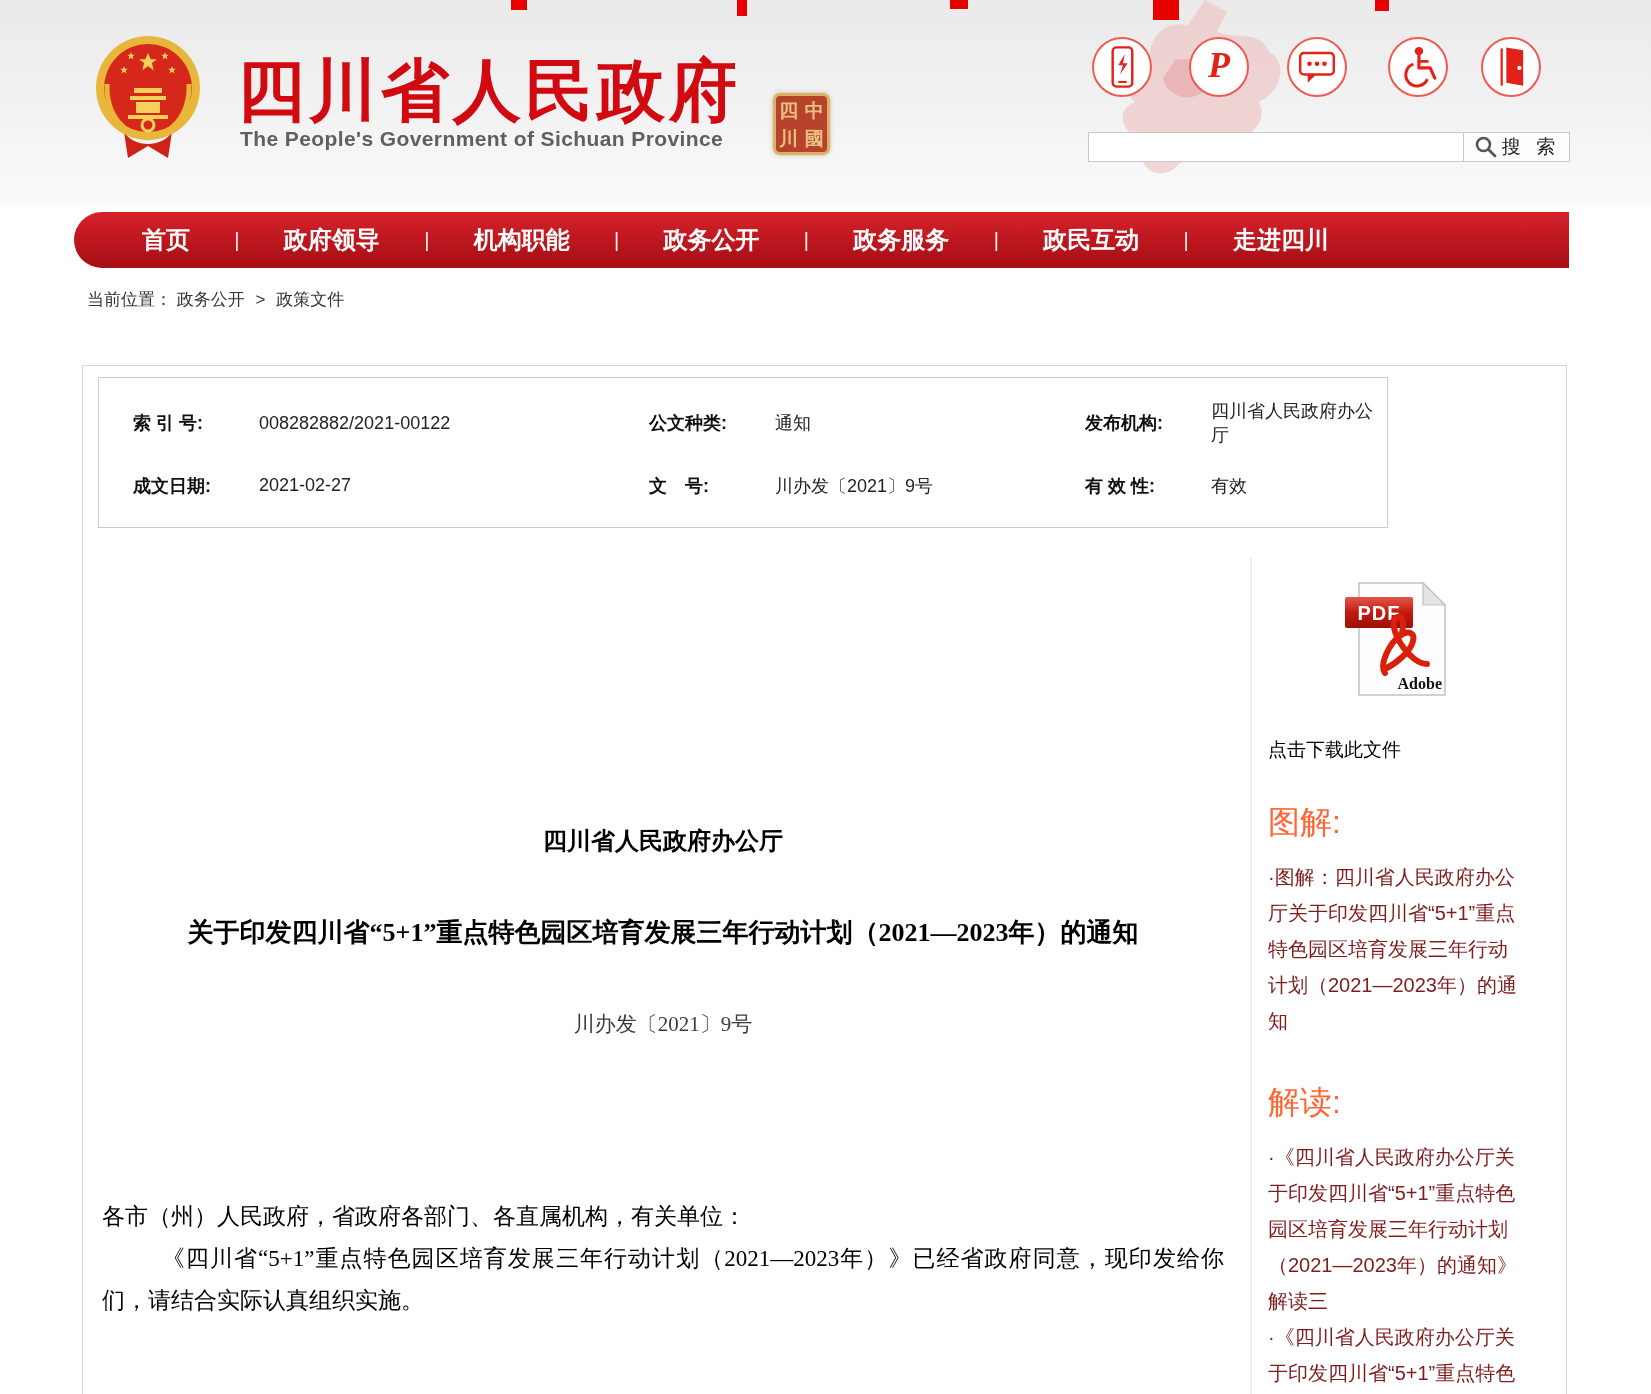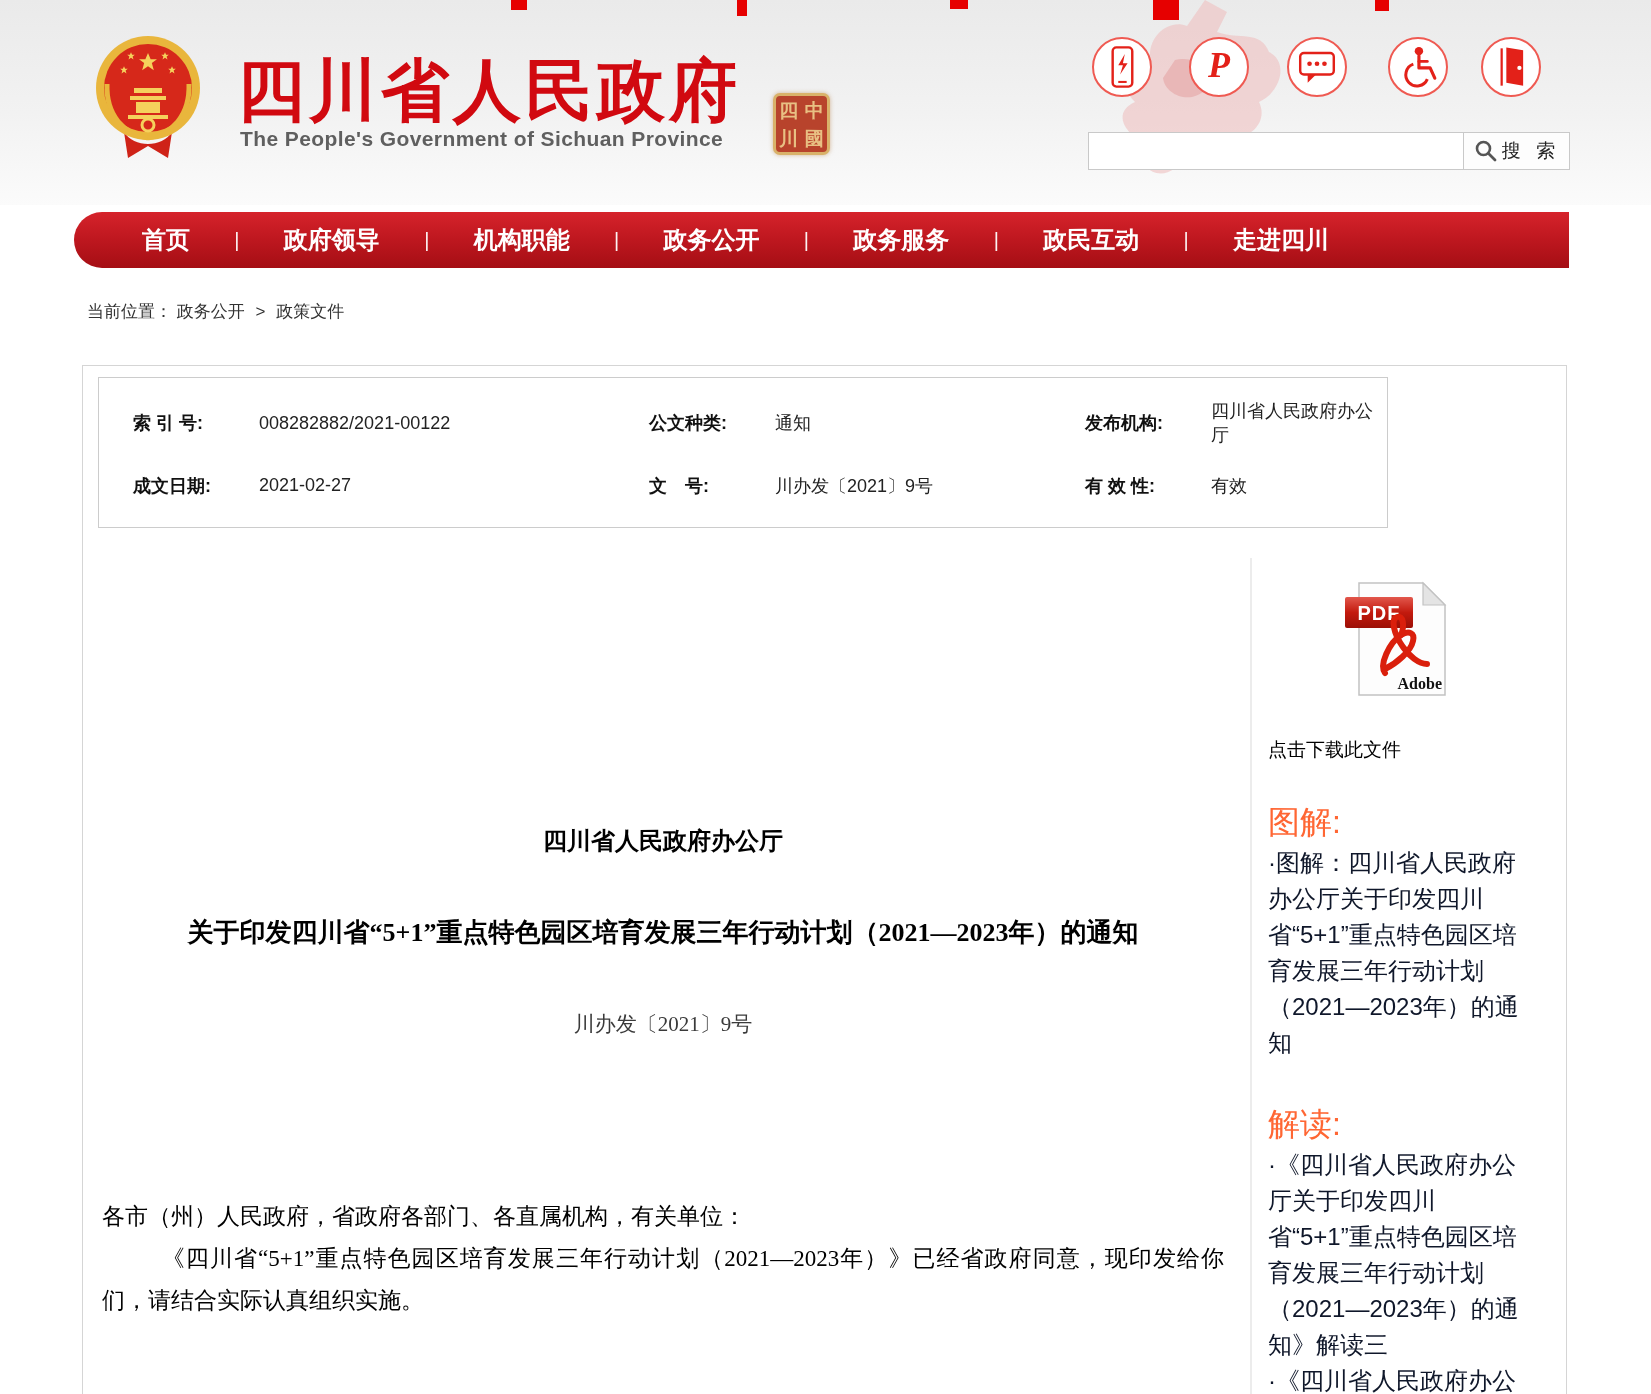--- a/index.html
+++ b/index.html
@@ -23,35 +23,35 @@
     grid-template-columns:1fr 1fr;align-items:center;justify-items:center;
     font-family:"Liberation Serif",serif;font-weight:bold;color:#e8c083;font-size:19px;line-height:1;
     box-shadow:0 0 4px rgba(180,120,60,.5);}
   .icon-row{position:absolute;left:1092px;top:37px;width:480px;height:60px;}
   .circle-icon{position:absolute;top:0;width:60px;height:60px;border-radius:50%;
     background:#fff;border:2px solid #ef5a52;box-sizing:border-box;display:flex;
     align-items:center;justify-content:center;cursor:pointer;}
   .circle-icon .p-glyph{font-family:"Liberation Serif",serif;font-style:italic;font-weight:bold;
     font-size:36px;color:#e32119;line-height:1;margin-top:-4px;}
   
-  .search-bar{position:absolute;left:1088px;top:132px;width:482px;height:38px;background:#fff;
+  .search-bar{position:absolute;left:1088px;top:132px;width:482px;height:30px;background:#fff;
     border:1px solid #c9c9c9;box-sizing:border-box;display:flex;}
   .search-input{flex:1;border:none;outline:none;font-size:16px;padding:0 10px;background:transparent;}
   .search-btn{width:105px;border-left:1px solid #c9c9c9;display:flex;align-items:center;
     justify-content:center;cursor:pointer;background:#fdfdfd;}
   .search-btn span{font-size:19px;color:#222;letter-spacing:5px;margin-left:3px;}
   
   .nav{position:absolute;left:74px;top:212px;width:1495px;height:56px;box-sizing:border-box;
     background:linear-gradient(180deg,#d6232b 0%,#c01820 45%,#a50e14 100%);
     border-radius:28px 0 0 28px;display:flex;align-items:center;
     justify-content:space-between;padding:0 240px 0 68px;}
   .nav-item{color:#fff;font-weight:bold;font-size:24px;white-space:nowrap;cursor:pointer;}
   .nav-sep{color:rgba(255,255,255,.95);font-size:20px;font-weight:normal;}
   
-  .breadcrumb{position:absolute;left:87px;top:300px;font-size:17px;color:#333;}
+  .breadcrumb{position:absolute;left:87px;top:288px;font-size:17px;color:#333;}
   .breadcrumb a{color:#333;text-decoration:none;cursor:pointer;}
   .crumb-sep{margin:0 6px;}
   
   .content-box{position:absolute;left:82px;top:365px;width:1485px;height:1100px;
     background:#fff;border:1px solid #d5d5d5;box-sizing:border-box;}
   .meta-box{position:absolute;left:15px;top:11px;width:1290px;height:151px;
     border:1px solid #ccc;box-sizing:border-box;display:grid;
     grid-template-columns:550px 436px auto;grid-template-rows:1fr 1fr;
     padding:14px 0 10px 0;}
   .meta-cell{display:flex;align-items:center;font-size:18px;color:#222;}
@@ -66,21 +66,21 @@
   .doc-para{font-size:23px;line-height:42px;text-align:justify;margin:0;}
   .doc-para.salutation{margin-top:158px;}
   .doc-para.body-text{text-indent:2.6em;}
   
   .sidebar{position:absolute;left:1167px;top:192px;width:316px;height:908px;
     border-left:2px solid #ececec;box-sizing:border-box;padding:23px 40px 0 16px;}
   .pdf-icon{display:block;margin:0 auto;cursor:pointer;}
   .download-link{margin-top:40px;font-size:19px;color:#000;cursor:pointer;}
   .sb-heading{margin-top:42px;font-size:32px;color:#ff6633;}
   .sb-heading.first{margin-top:38px;}
-  .sb-list{font-size:24px;line-height:36px;color:#0f172a;}
+  .sb-list{margin-top:14px;font-size:20px;line-height:36px;color:#7f1d1d;}
   .sb-item{cursor:pointer;}
 </style>
 </head>
 <body>
 
 <div class="header">
   <svg class="map-blob" viewBox="0 0 290 205">
     <path d="M150 0 L172 12 L162 32 C184 40 206 30 214 52 C234 62 226 92 204 102
              C214 122 194 142 172 136 C162 158 132 152 120 168 C100 184 78 162 88 142
              C68 132 58 112 80 102 C60 82 70 60 96 62 C90 40 112 18 132 26 Z" fill="#eec0c0" opacity="0.6"></path>

